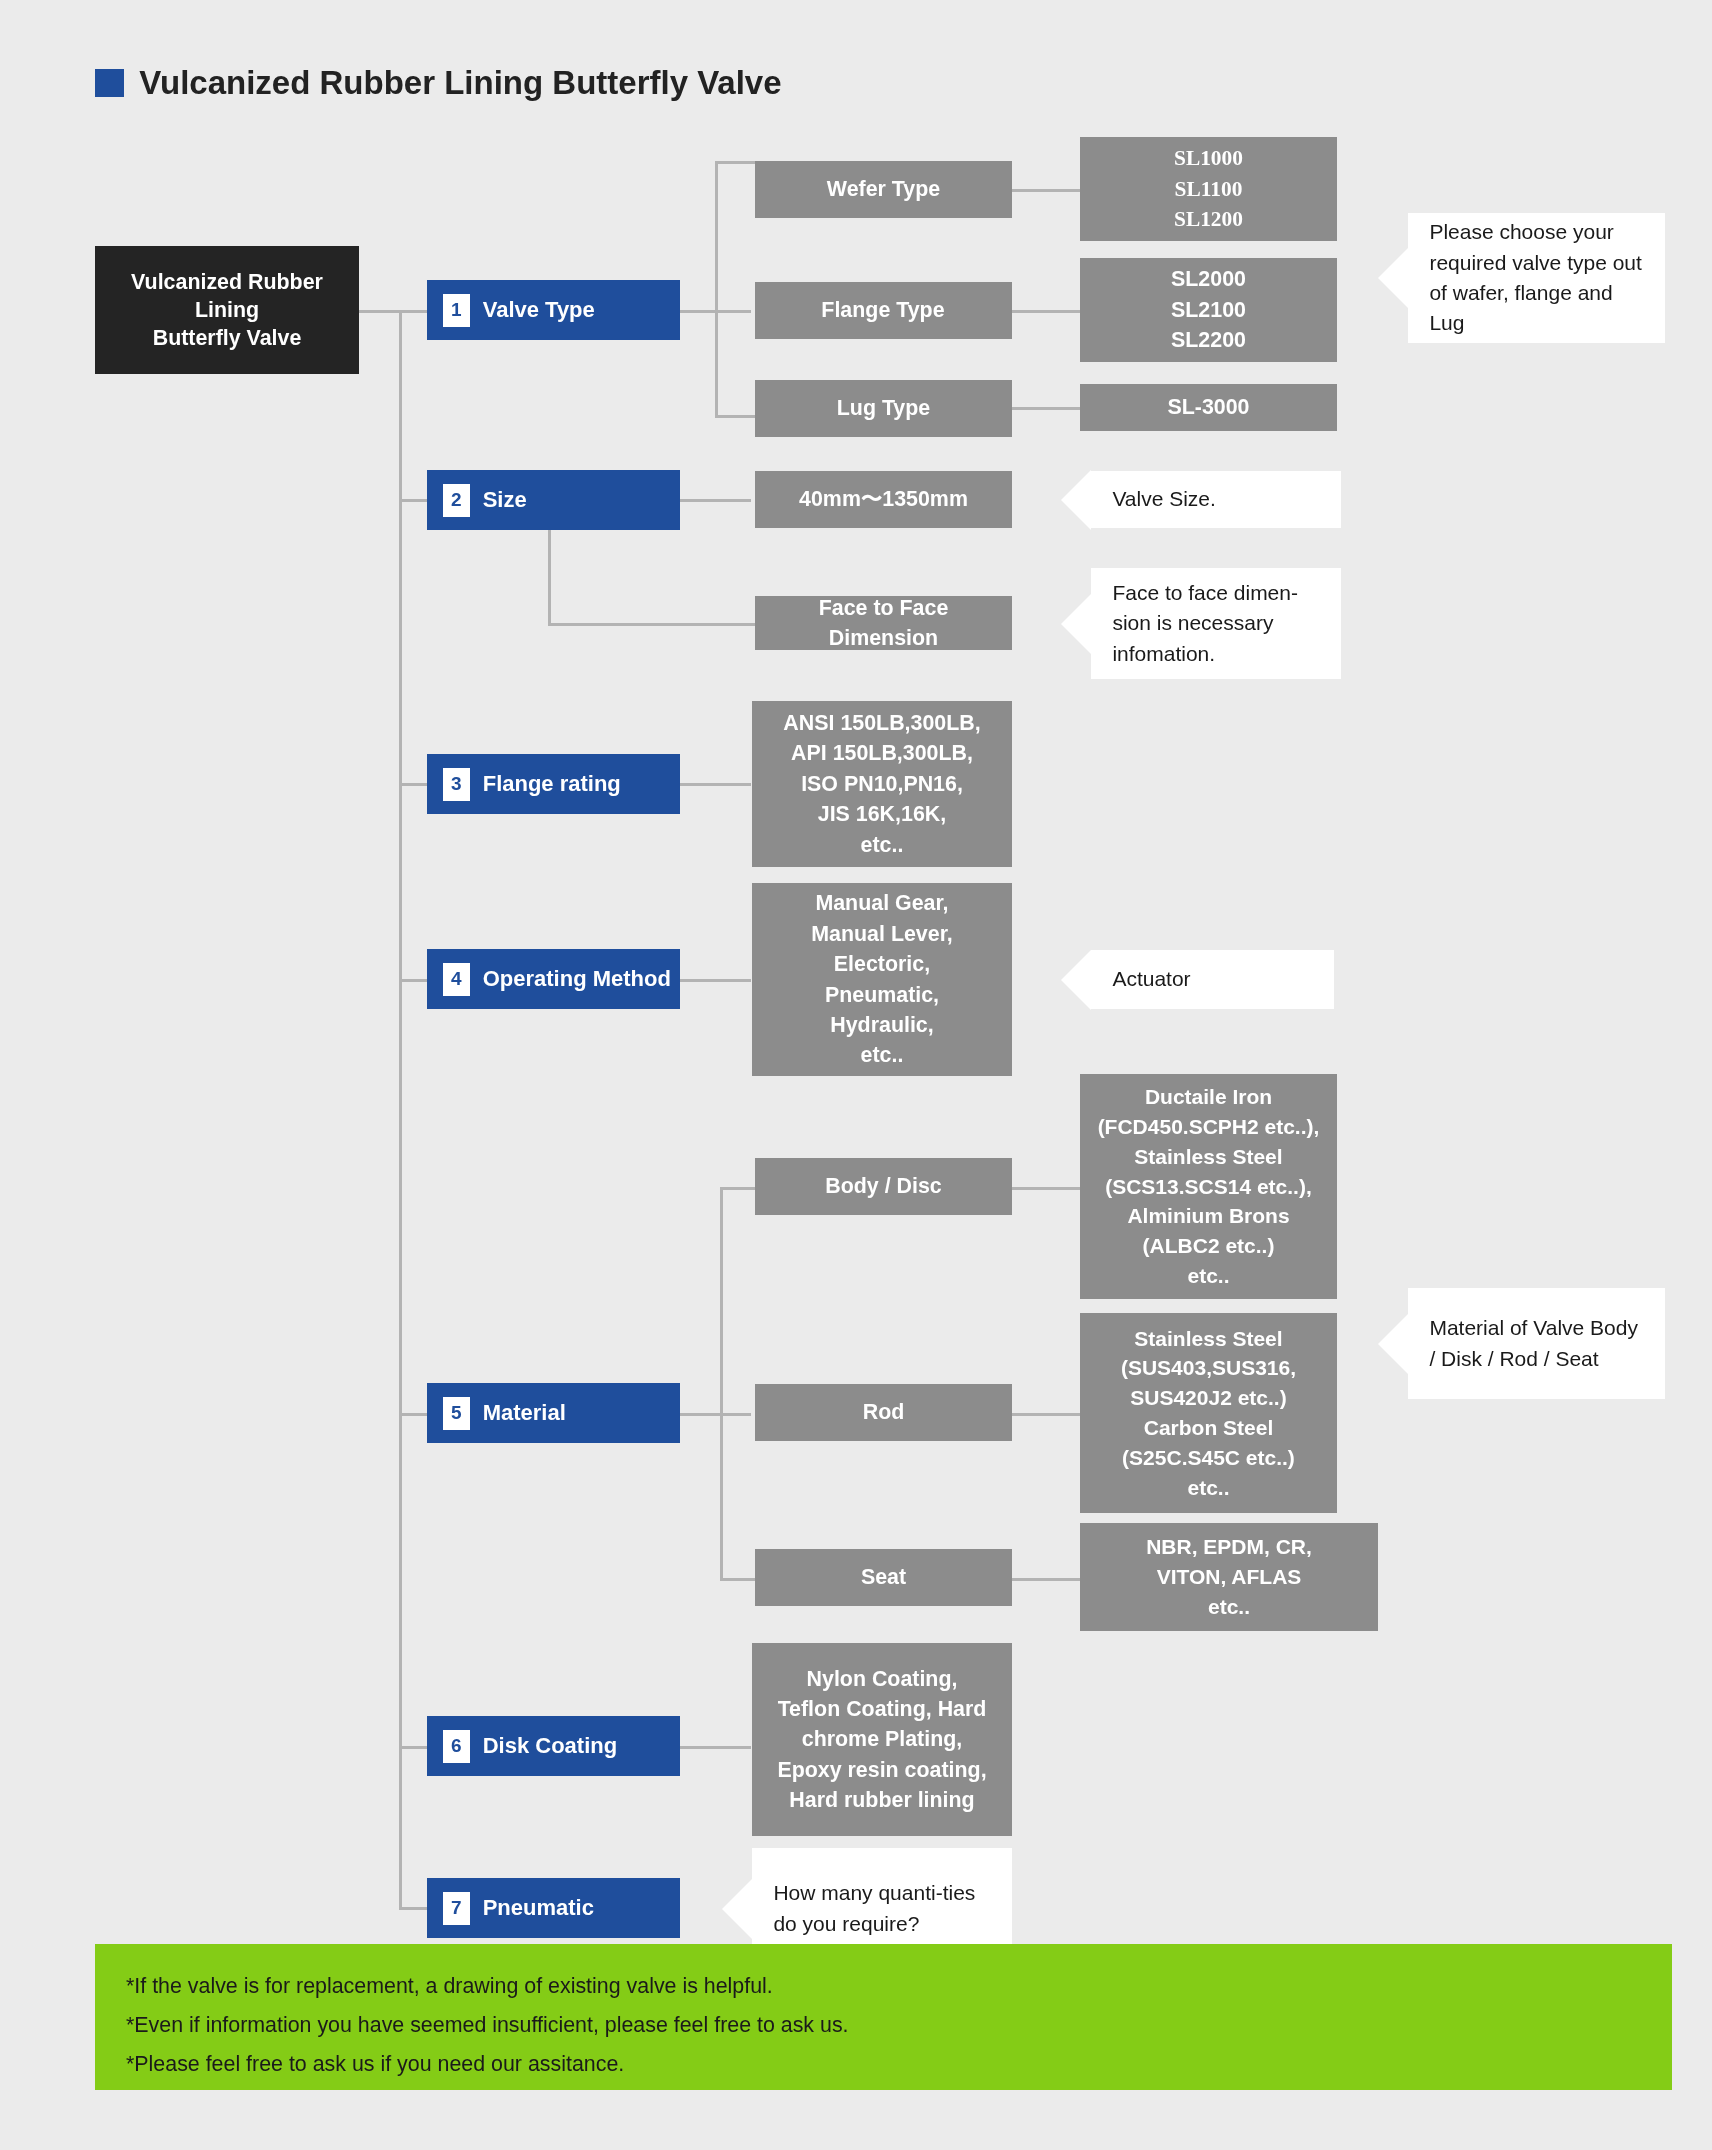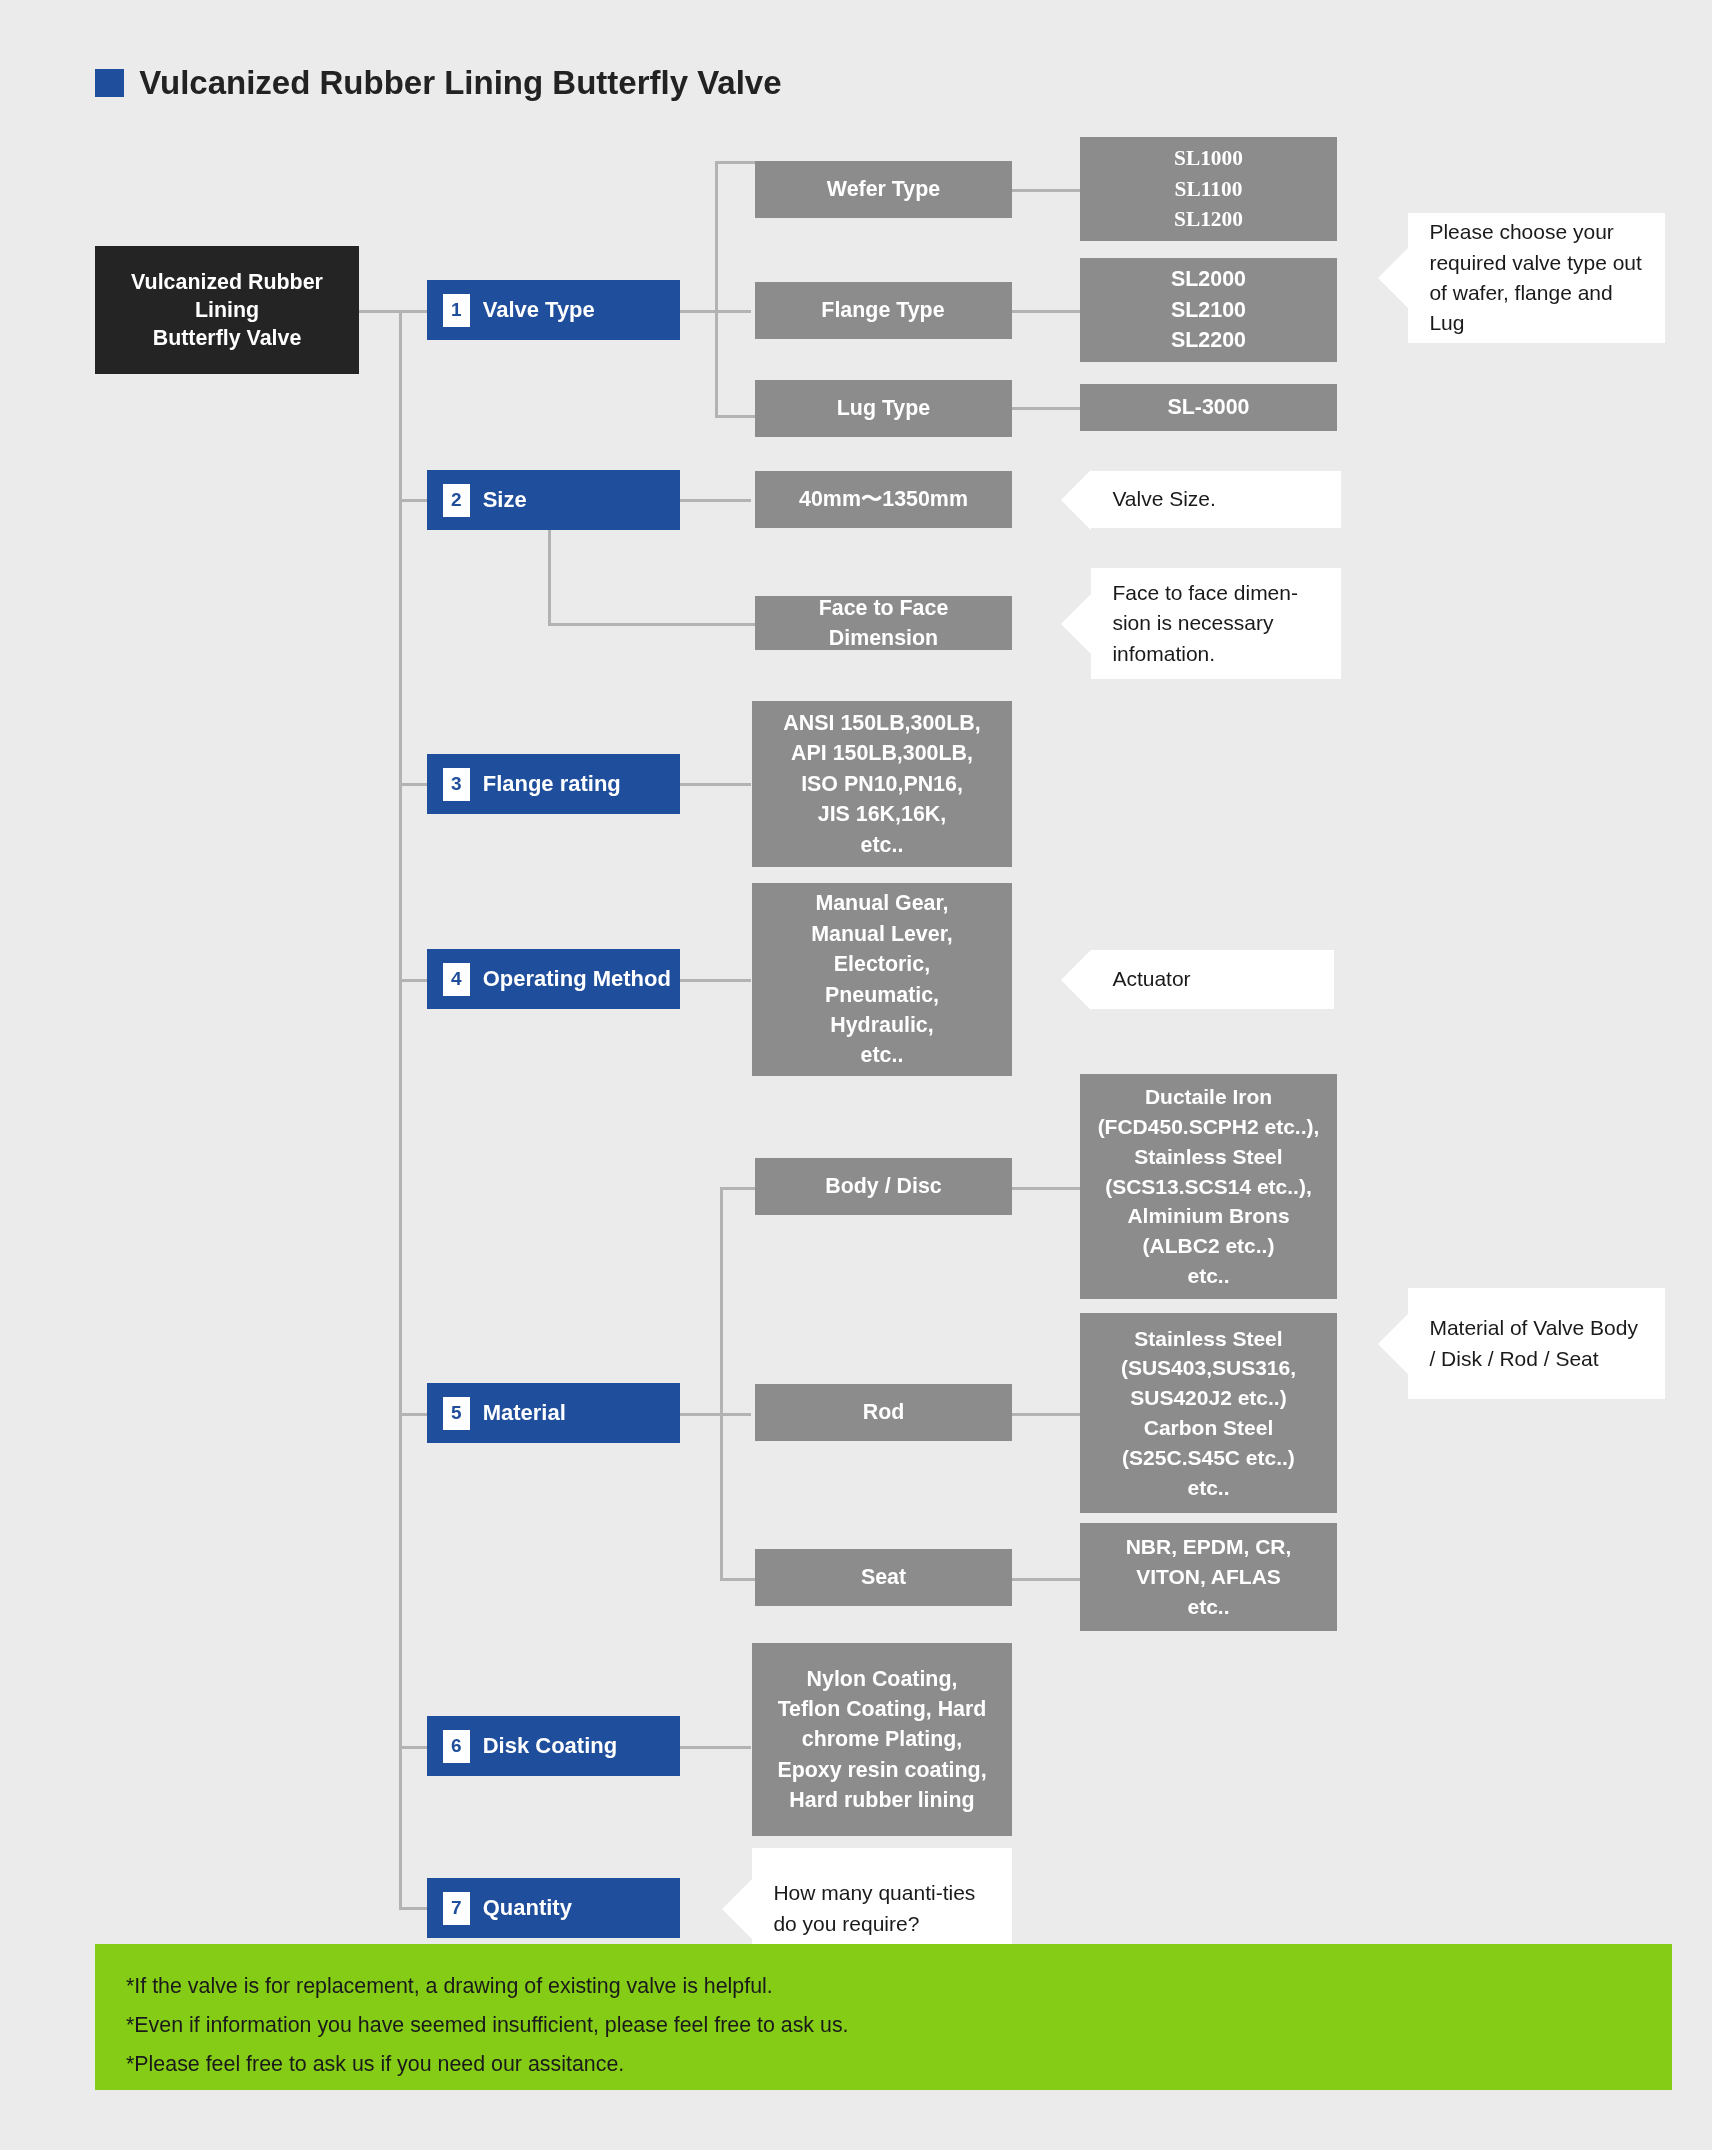--- a/index.html
+++ b/index.html
@@ -207,21 +207,21 @@
 (SUS403,SUS316,
 SUS420J2 etc..)
 Carbon Steel
 (S25C.S45C etc..)
 etc..</span>
   </div>
 
   <div class="box gray-box" style="left:731px;top:1549px;width:257px;height:57px;">
     <span>Seat</span>
   </div>
-  <div class="box gray-box small" style="left:1056px;top:1523px;width:257px;height:108px;">
+  <div class="box gray-box small" style="left:1056px;top:1523px;width:298px;height:108px;">
     <span style="white-space:pre-line;">NBR, EPDM, CR,
 VITON, AFLAS
 etc..</span>
   </div>
 
   <div class="callout" style="left:1384px;top:1288px;width:257px;height:111px;">
     <span class="tip"></span>
     <span>Material of Valve Body / Disk  / Rod / Seat</span>
   </div>
 
@@ -232,21 +232,21 @@
   <div class="box gray-box" style="left:728px;top:1643px;width:260px;height:193px;">
     <span style="white-space:pre-line;">Nylon Coating,
 Teflon Coating, Hard
 chrome Plating,
 Epoxy resin coating,
 Hard rubber lining</span>
   </div>
 
   <div class="box step-box" style="left:403px;top:1878px;width:253px;height:60px;">
     <span class="step-num">7</span>
-    <span>Quantity</span>
+    <span>Pneumatic</span>
   </div>
   <div class="callout" style="left:728px;top:1848px;width:260px;height:121px;">
     <span class="tip"></span>
     <span>How many quanti-ties do you require?</span>
   </div>
 
   <div id="footer">
     <p>*If the valve is for replacement, a drawing of existing valve is helpful.</p>
     <p>*Even if information you have seemed insufficient, please feel free  to ask us.</p>
     <p>*Please feel free to ask us if you need our assitance.</p>

